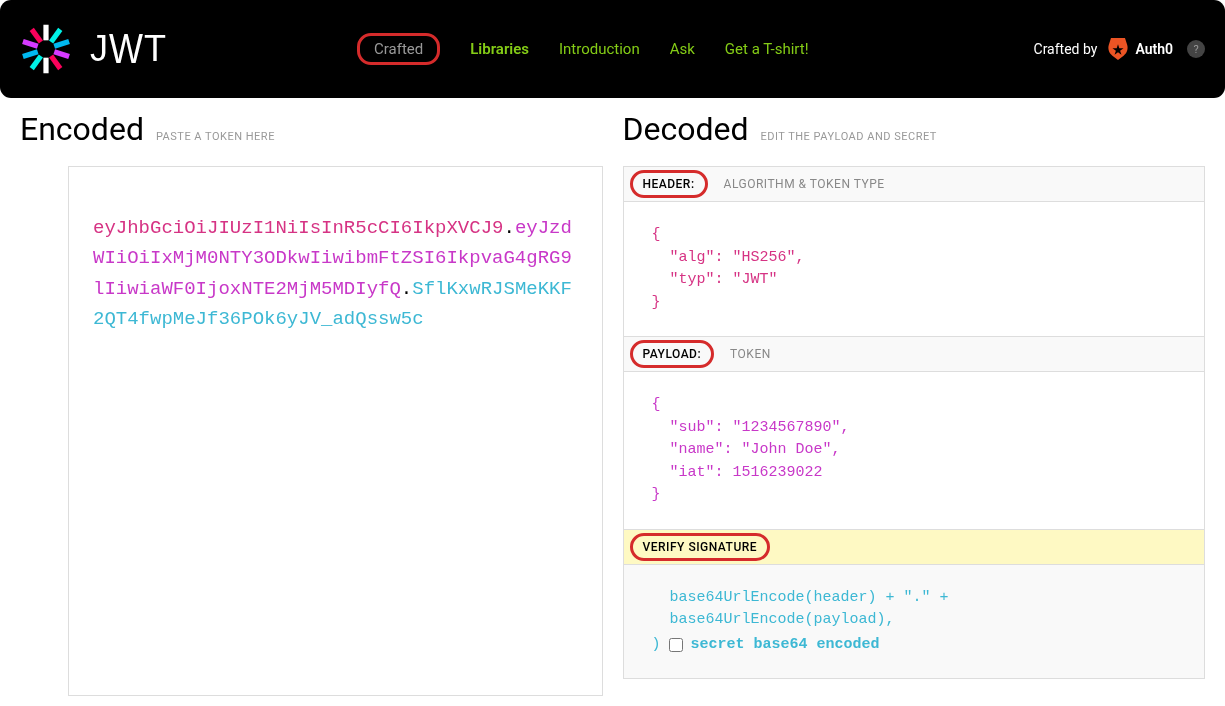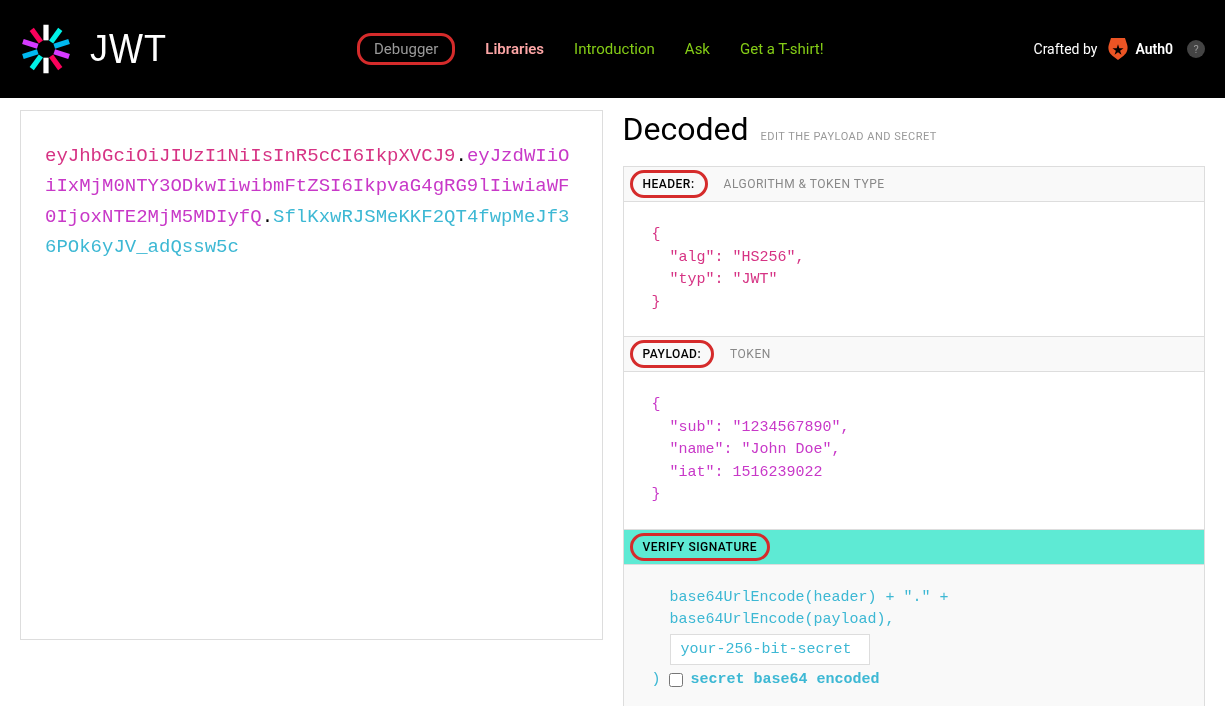--- a/index.html
+++ b/index.html
@@ -11,20 +11,21 @@
       font-family: -apple-system, BlinkMacSystemFont, "Segoe UI", Roboto, sans-serif;
       background: #fff;
       width: 1225px;
     }
     .header {
       background: #000;
       height: 98px;
       display: flex;
       align-items: center;
       padding: 0 20px;
+      border-radius: 11px;
     }
     .logo-section {
       display: flex;
       align-items: center;
       gap: 18px;
     }
     .logo-icon {
       width: 52px;
       height: 52px;
       position: relative;
@@ -45,21 +46,21 @@
       gap: 30px;
       margin-left: 190px;
       align-items: center;
     }
     .nav-item {
       color: #84cc16;
       font-size: 15px;
       cursor: pointer;
     }
     .nav-item.active {
-      color: #fca5a5;
+      color: #84cc16;
       font-weight: 600;
     }
     .nav-item.highlighted {
       border: 3px solid #d52b2b;
       border-radius: 14px;
       padding: 4px 14px;
       color: #999;
     }
     .right-section {
       margin-left: auto;
@@ -111,22 +112,23 @@
       color: #000;
     }
     .panel-title .subtitle {
       font-size: 11px;
       color: #999;
       text-transform: uppercase;
       letter-spacing: 0.5px;
     }
     .encoded-box {
       border: 1px solid #ddd;
-      padding: 30px 24px;
+      padding: 46px 24px;
       height: 530px;
+      margin-left: 48px;
     }
     .token {
       font-family: "Courier New", monospace;
       font-size: 19px;
       line-height: 1.6;
       word-break: break-all;
     }
     .token-header { color: #d63384; }
     .token-payload { color: #c838c8; }
     .token-signature { color: #3db8d4; }
@@ -225,21 +227,21 @@
               <rect x="-3" y="10" width="6" height="18" fill="#fb015b"></rect>
             </g>
         </g>
       </svg>
     </div>
     <div class="logo-text">
       <span style="font-family: Arial;">J</span><span style="display:inline-block;transform:scaleY(1.2)">W</span><span>T</span>
     </div>
   </div>
   <div class="nav">
-    <div class="nav-item highlighted">Debugger</div>
+    <div class="nav-item highlighted">Crafted</div>
     <div class="nav-item active">Libraries</div>
     <div class="nav-item">Introduction</div>
     <div class="nav-item">Ask</div>
     <div class="nav-item">Get a T-shirt!</div>
   </div>
   <div class="right-section">
     <span>Crafted by</span>
     <div class="auth0-logo">
       <div class="auth0-icon">
         <svg viewBox="0 0 24 24">
@@ -247,20 +249,24 @@
           </svg>
       </div>
       <span style="font-weight:600">Auth0</span>
     </div>
     <div class="help-icon">?</div>
   </div>
 </div>
 
 <div class="main">
   <div class="panel">
+    <div class="panel-title">
+      <h2>Encoded</h2>
+      <span class="subtitle">PASTE A TOKEN HERE</span>
+    </div>
     <div class="encoded-box">
       <div class="token">
         <span class="token-header">eyJhbGciOiJIUzI1NiIsInR5cCI6IkpXVCJ9</span><span class="token-dot">.</span><span class="token-payload">eyJzdWIiOiIxMjM0NTY3ODkwIiwibmFtZSI6IkpvaG4gRG9lIiwiaWF0IjoxNTE2MjM5MDIyfQ</span><span class="token-dot">.</span><span class="token-signature">SflKxwRJSMeKKF2QT4fwpMeJf36POk6yJV_adQssw5c</span>
       </div>
     </div>
   </div>
 
   <div class="panel">
     <div class="panel-title">
       <h2>Decoded</h2>
@@ -288,27 +294,26 @@
         <div class="section-body json-payload">
             <pre style="font-family:inherit">{
   "sub": "1234567890",
   "name": "John Doe",
   "iat": 1516239022
 }</pre>
           </div>
       </div>
 
       <div class="decoded-section signature-panel" style="border-top:none">
-        <div class="section-header" style="background:#5eead4">
+        <div class="section-header" style="background:#fef9c3">
           <span class="section-label highlighted">VERIFY SIGNATURE</span>
         </div>
         <div class="section-body signature-body">
           <div><span class="indent">base64UrlEncode(header) + "." +</span></div>
           <div><span class="indent">base64UrlEncode(payload),</span></div>
-          <div><span class="indent"><input class="secret-input" value="your-256-bit-secret" style=""></span></div>
           <div class="checkbox-line">
             <span>)</span>
             <input type="checkbox" style="">
             <span style="font-weight:bold">secret base64 encoded</span>
           </div>
         </div>
       </div>
     </div>
   </div>
 </div>

